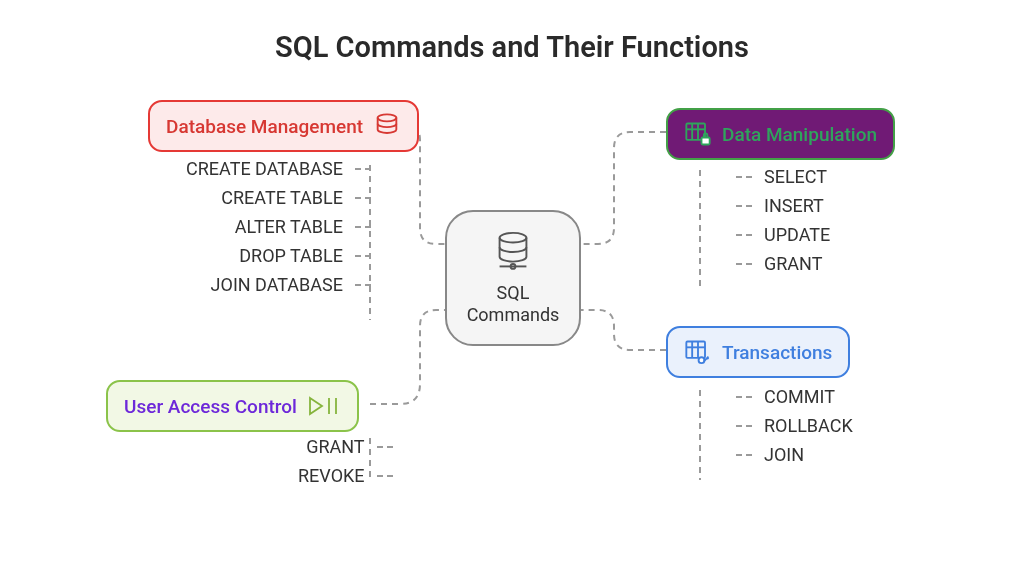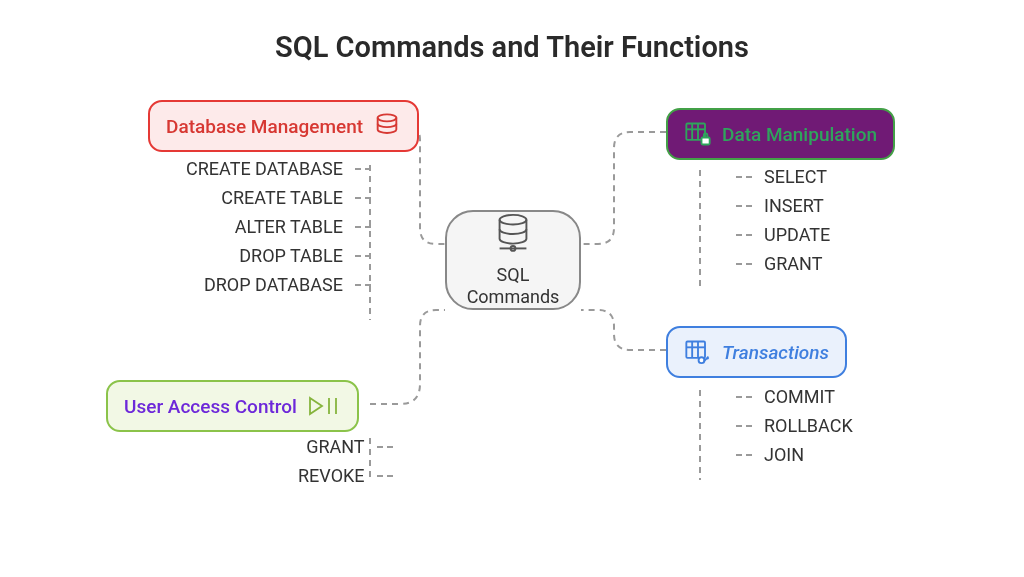--- a/index.html
+++ b/index.html
@@ -19,21 +19,21 @@
     text-align: center;
     font-size: 29px;
     font-weight: 600;
     color: #2a2a2a;
   }
   .center-node {
     position: absolute;
     left: 445px;
     top: 210px;
     width: 136px;
-    height: 100px;
+    height: 136px;
     background: #f5f5f5;
     border: 2px solid #888;
     border-radius: 28px;
     display: flex;
     flex-direction: column;
     align-items: center;
     justify-content: center;
     gap: 6px;
   }
   .center-node .icon { width: 46px; height: 46px; }
@@ -72,21 +72,20 @@
     left: 106px; top: 380px;
     border-color: #8bc34a;
     background: #f2f8e5;
     color: #6d28d9;
   }
   .branch-box.transactions {
     left: 666px; top: 326px;
     border-color: #3f7fdf;
     background: #eaf1fc;
     color: #3f7fdf;
-    font-style: italic;
   }
   .cmd-list {
     position: absolute;
     display: flex;
     flex-direction: column;
     gap: 8px;
     font-size: 18px;
     color: #333;
   }
   .cmd-list.left { text-align: right; }
@@ -177,21 +176,21 @@
     </div>
   <div class="cmd-item">
       <span>ALTER TABLE</span>
       <span class="tick"></span>
     </div>
   <div class="cmd-item">
       <span>DROP TABLE</span>
       <span class="tick"></span>
     </div>
   <div class="cmd-item">
-      <span>DROP DATABASE</span>
+      <span>JOIN DATABASE</span>
       <span class="tick"></span>
     </div>
 </div>
 
 <div class="branch-box data-manip">
   <span class="icon">
     <svg viewBox="0 0 24 24" stroke="#2fa45c" stroke-width="1.6" fill="none">
       <rect x="2" y="3" width="16" height="14" rx="1"></rect>
       <line x1="2" y1="8" x2="18" y2="8"></line>
       <line x1="7" y1="3" x2="7" y2="17"></line>

